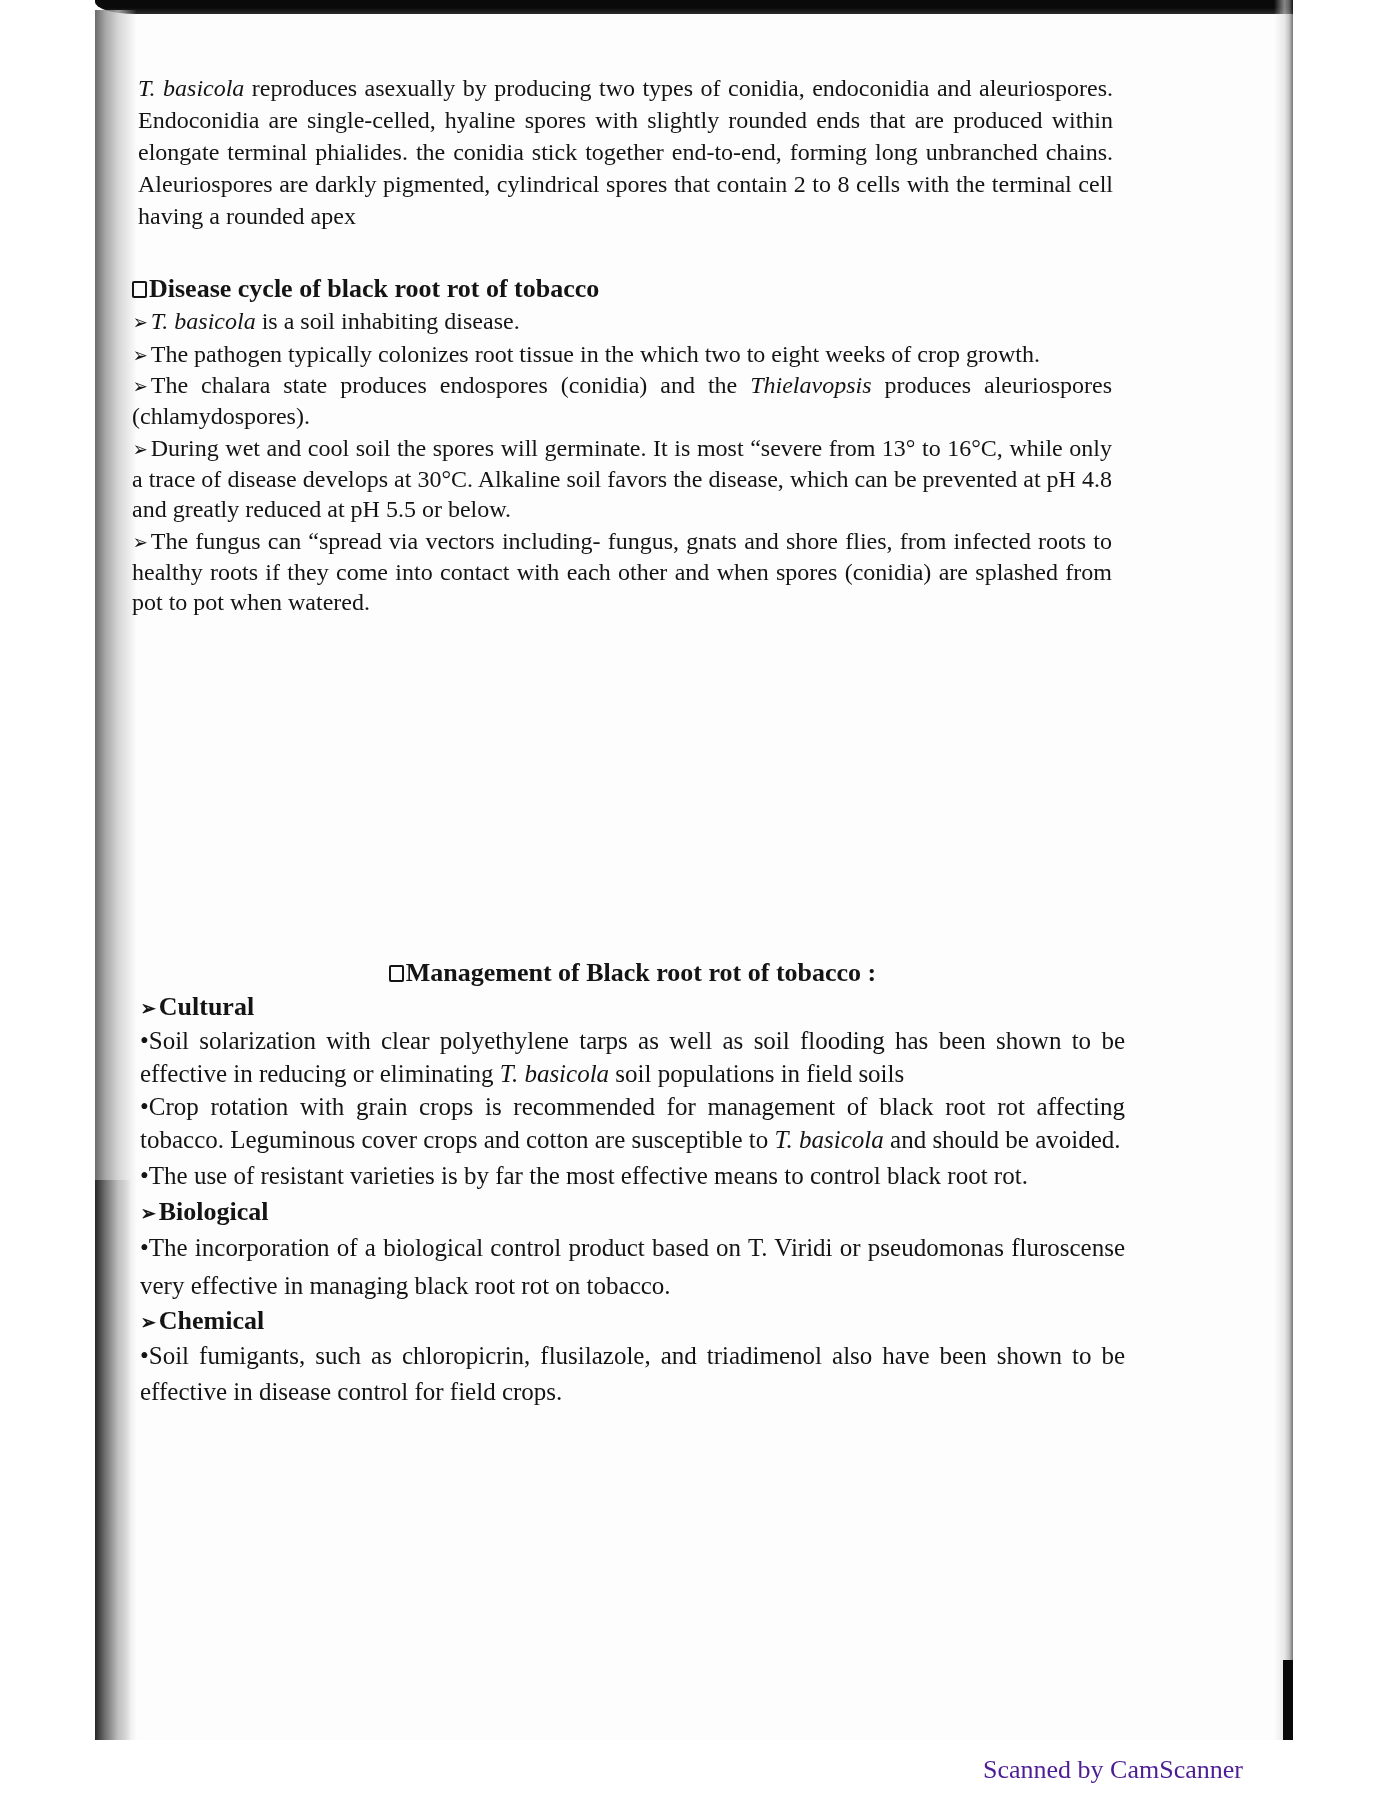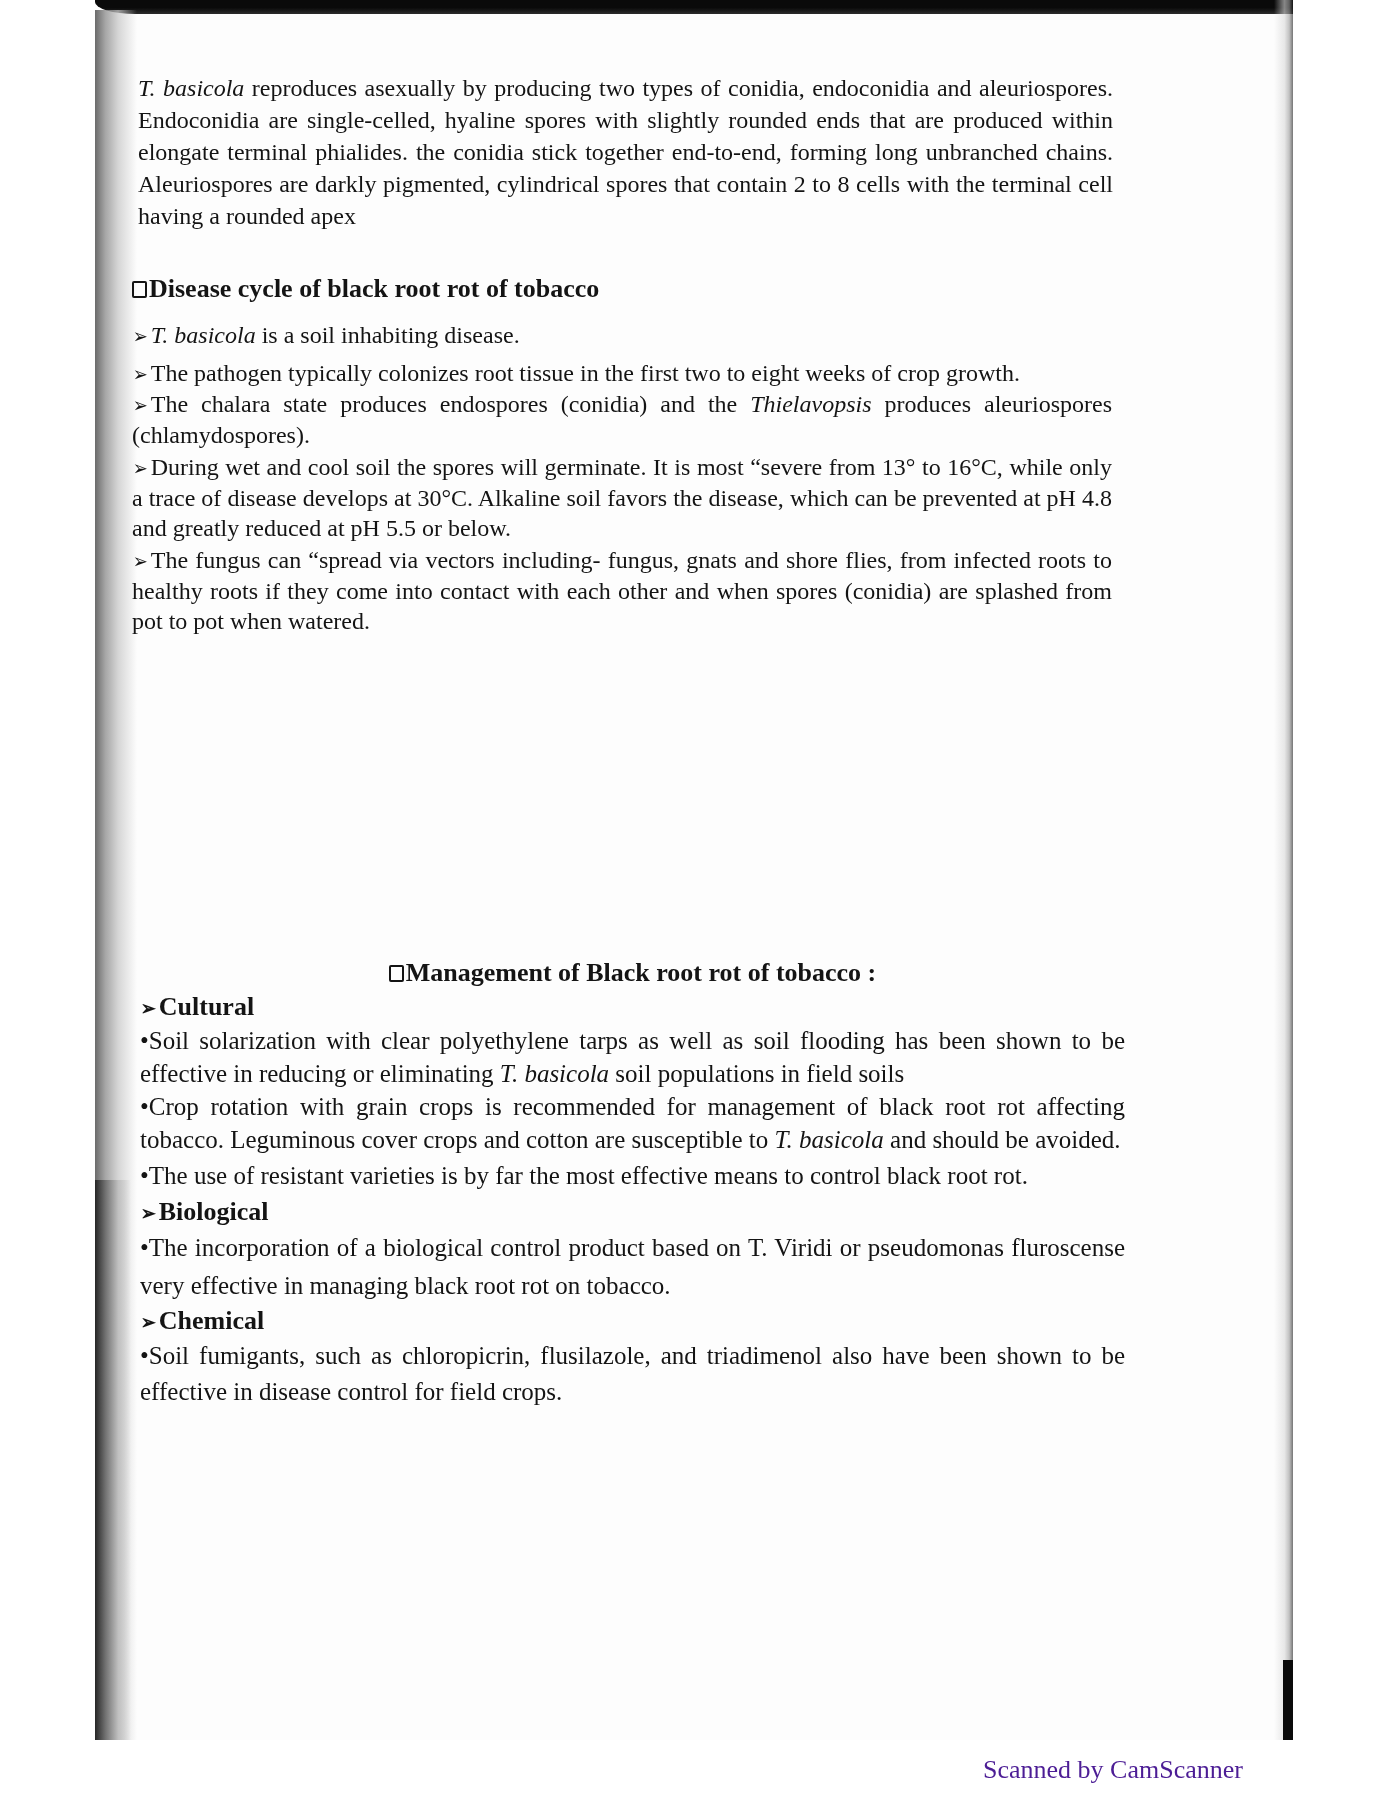--- a/index.html
+++ b/index.html
@@ -118,23 +118,23 @@
 
 <div class="content">
 
   <div class="block" style="top:68px;">
     <p class="para" style="margin-top:4px; line-height:32px;"><em>T. basicola</em><span> reproduces asexually by producing two types of conidia, endoconidia and aleuriospores. Endoconidia are single-celled, hyaline spores with slightly rounded ends that are produced within elongate terminal phialides. the conidia stick together end-to-end, forming long unbranched chains. Aleuriospores are darkly pigmented, cylindrical spores that contain 2 to 8 cells with the terminal cell having a rounded apex</span></p>
   </div>
 
   <div class="block" style="top:273px; left:132px; width:980px;">
     <div class="heading"><span class="box"></span><span>Disease cycle of black root rot of tobacco</span></div>
 
-    <p class="para" style="margin-top:10px; line-height:40px;"><span class="bullet-arrow">➢</span><em>T. basicola</em><span> is a soil inhabiting disease.</span></p>
+    <p class="para" style="margin-top:1px; line-height:30px;"><span class="bullet-arrow">➢</span><em>T. basicola</em><span> is a soil inhabiting disease.</span></p>
 
-    <p class="para" style="margin-top:2px; line-height:30px;"><span class="bullet-arrow">➢</span><span>The pathogen typically colonizes root tissue in the first two to eight weeks of crop growth.</span></p>
+    <p class="para" style="margin-top:2px; line-height:30px;"><span class="bullet-arrow">➢</span><span>The pathogen typically colonizes root tissue in the which two to eight weeks of crop growth.</span></p>
 
 
     <p class="para" style="margin-top:0px; line-height:30px; text-align-last:left;"><span class="bullet-arrow">➢</span><span>The chalara state produces endospores (conidia) and the </span><em>Thielavopsis</em><span> produces aleuriospores (chlamydospores).</span></p>
 
     <p class="para" style="margin-top:2px; line-height:30px;"><span class="bullet-arrow">➢</span><span>During wet and cool soil the spores will germinate. It is most “severe from 13° to 16°C, while only a trace of disease develops at 30°C. Alkaline soil favors the disease, which can be prevented at pH 4.8 and greatly reduced at pH 5.5 or below.</span></p>
 
     <p class="para" style="margin-top:2px; line-height:30px;"><span class="bullet-arrow">➢</span><span>The fungus can “spread via vectors including- fungus, gnats and shore flies, from infected roots to healthy roots if they come into contact with each other and when spores (conidia) are splashed from pot to pot when watered.</span></p>
   </div>
 
   <div class="block" style="top:957px; left:140px; width:985px;">

